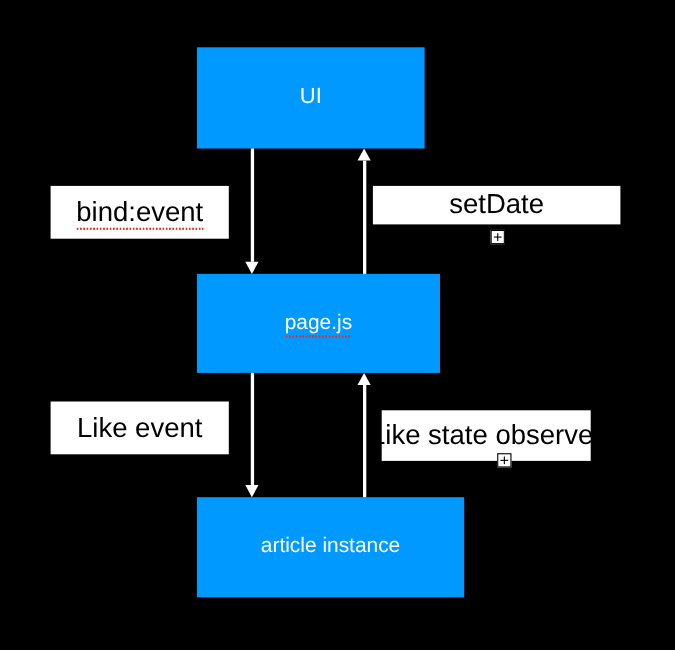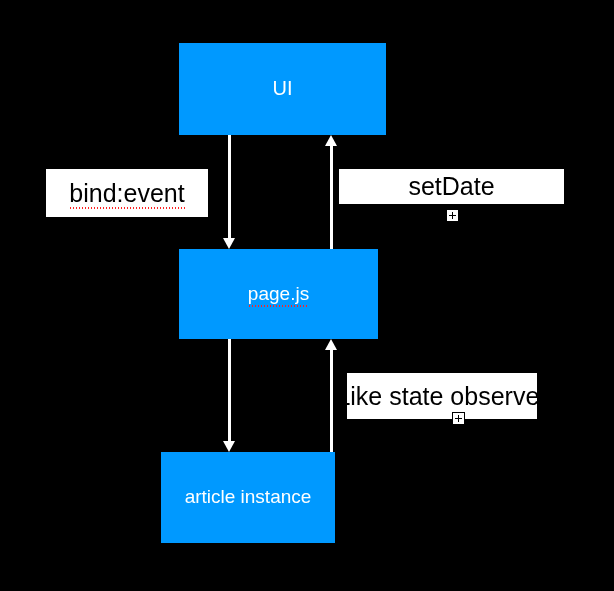--- a/index.html
+++ b/index.html
@@ -45,28 +45,28 @@
   #node-ui {
     left: 179px;
     top: 43px;
     width: 207px;
     height: 92px;
     font-size: 20px;
   }
   #node-pagejs {
     left: 179px;
     top: 249px;
-    width: 199px;
+    width: 221px;
     height: 90px;
     font-size: 19px;
   }
   #node-article {
-    left: 161px;
+    left: 179px;
     top: 452px;
-    width: 174px;
+    width: 243px;
     height: 91px;
     font-size: 19px;
     justify-content: center;
   }
 
   
   .label-box {
     position: absolute;
     background: #FFFFFF;
     color: #000000;
@@ -218,20 +218,23 @@
 
   <div class="label-box" id="label-bind">
     <span class="spell">bind:event</span>
   </div>
 
   <div class="label-box" id="label-setdate">
     <span>setDate</span>
   </div>
   <div class="plus-handle" id="handle-setdate"></div>
 
+  <div class="label-box" id="label-likeevent">
+    <span>Like event</span>
+  </div>
 
   <div class="label-box" id="label-observer">
     <span>Like state observer</span>
   </div>
   <div class="plus-handle" id="handle-observer"></div>
 
   <div class="arrow down" id="arrow-ui-to-pagejs">
     <div class="shaft"></div>
     <div class="head"></div>
   </div>

